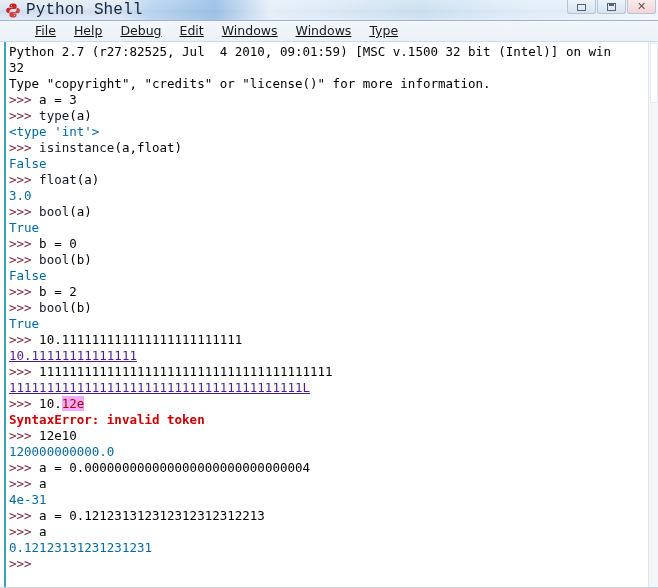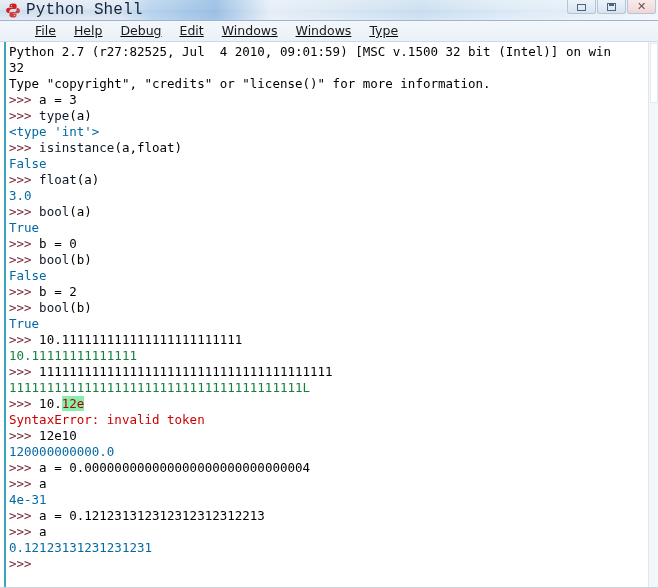--- a/index.html
+++ b/index.html
@@ -161,23 +161,23 @@
     line-height: 16px;
     color: #000000;
     overflow: hidden;
     white-space: pre;
     box-sizing: border-box;
   }
   .line { white-space: pre; }
   .prompt { color: #7a2b3a; }
   .builtin{ color: #0f172a; }
   .out    { color: #0369a1; }
-  .out-u  { color: #15803d; }
-  .err    { color: #cc0000; }
-  .errhl  { color: #b00000; background: #86efac; }
+  .out-u  { color: #4c1d95; text-decoration: underline; }
+  .err    { color: #cc0000; font-weight: bold; }
+  .errhl  { color: #b00000; background: #f0abfc; }
   .plain  { color: #000000; }
 
   
   .vscroll {
     position: absolute;
     right: 0;
     top: 0;
     width: 10px;
     height: 100%;
     background: #f4f7fa;

